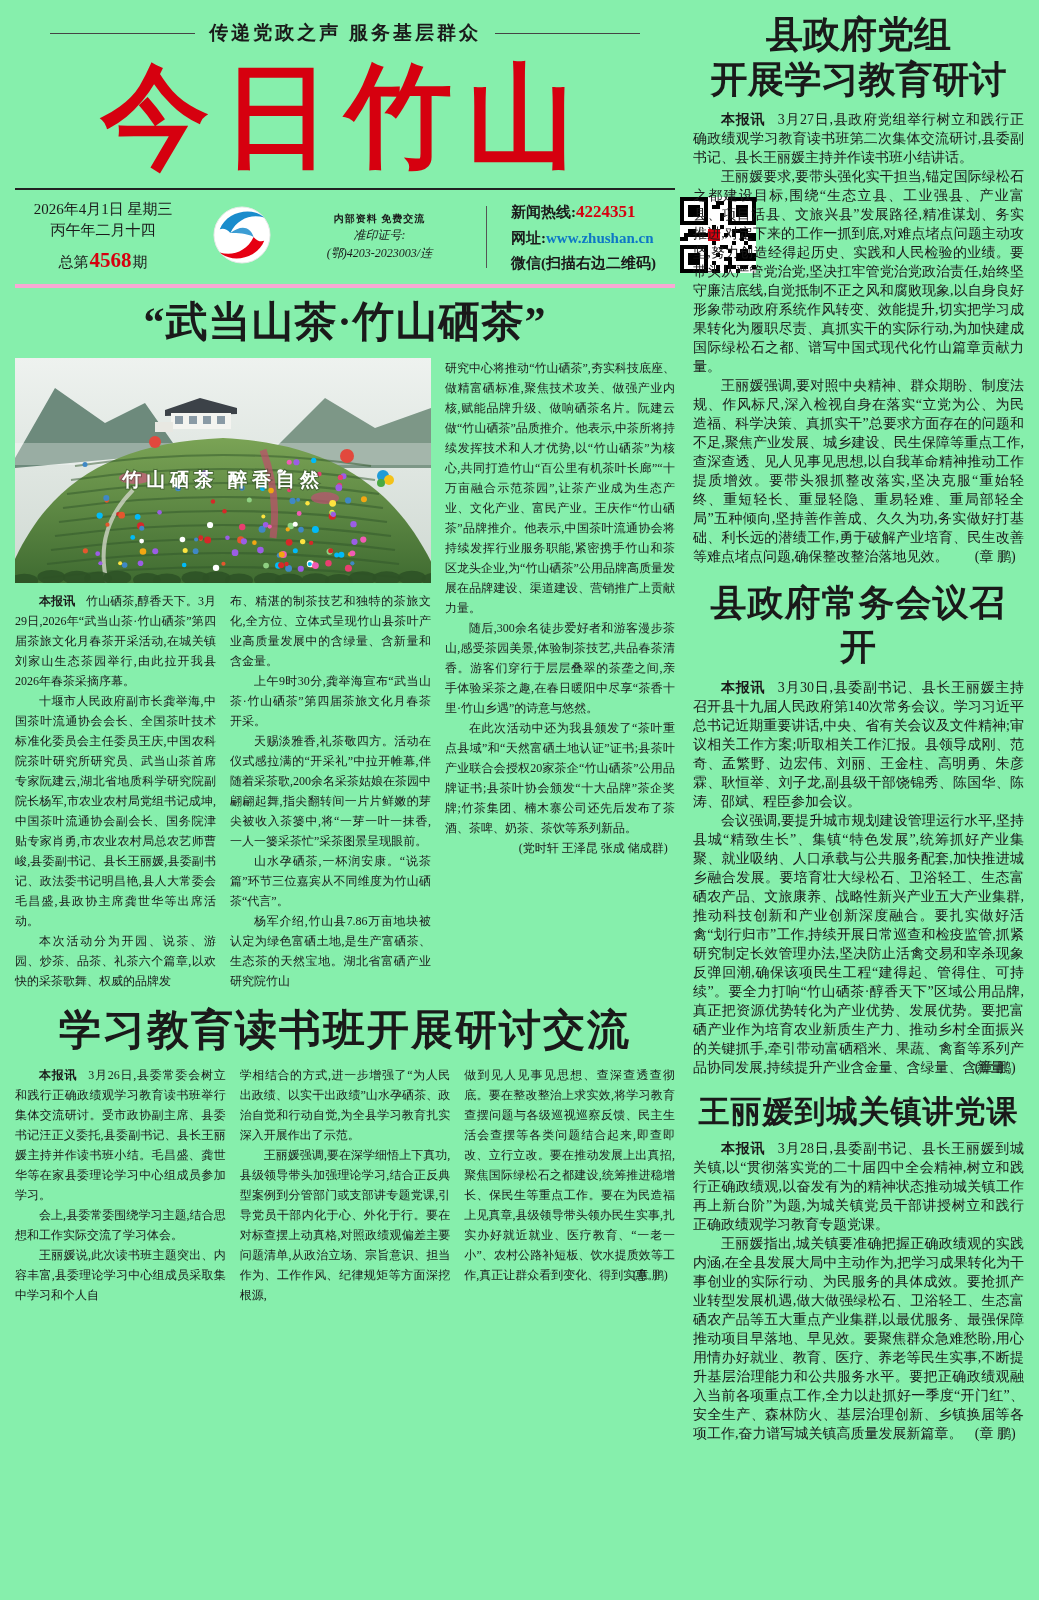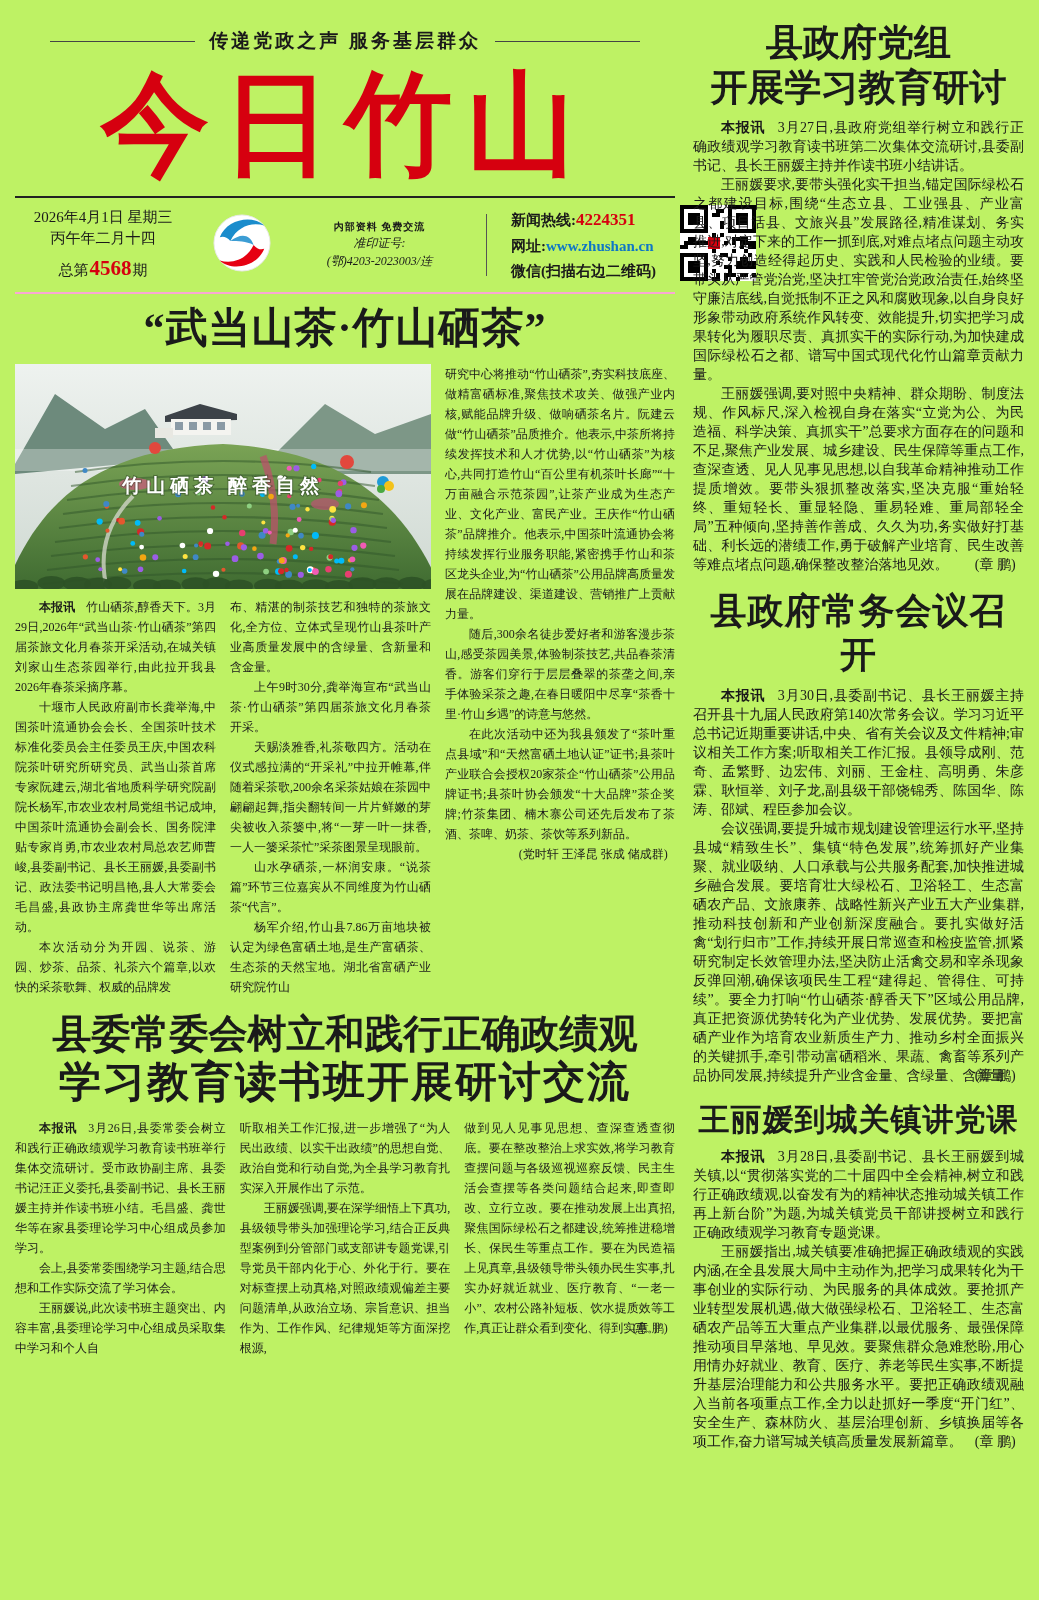--- a/index.html
+++ b/index.html
@@ -1,31 +1,31 @@
 <!DOCTYPE html>
 <html><head>
 <meta charset="utf-8">
 <style>
   :root{ --red:#d6000f; --blue:#0e76c6; --ink:#1a1a1a; }
   *{box-sizing:border-box;}
   html,body{margin:0;padding:0;background:#f2f2f2;}
-  .page{width:1039px;height:1600px;margin:0 auto;background:#bef264;padding:20px 15px 0;overflow:hidden;
+  .page{width:1039px;height:1600px;margin:0 auto;background:#86efac;padding:12px 15px 0;overflow:hidden;
         font-family:"Liberation Serif","DejaVu Serif",serif;color:var(--ink);}
   .content{display:flex;gap:18px;}
   .left-zone{flex:0 0 660px;width:660px;}
   .right-zone{flex:1;min-width:0;}
 
   
   .tagline-row{display:flex;align-items:center;justify-content:center;gap:14px;margin-top:8px;}
   .tagline-row .rule{flex:0 0 145px;height:0;border-top:1.5px solid #444;}
   .tagline{font-size:19px;font-weight:bold;letter-spacing:3px;white-space:nowrap;}
   .paper-title{margin:0;text-align:center;color:var(--red);font-weight:800;
     font-size:108px;line-height:138px;letter-spacing:14px;font-family:"DejaVu Serif","Liberation Serif",serif;
     transform:scaleY(1.04);}
-  .info-bar{display:flex;align-items:center;gap:24px;border-top:2px solid #222;border-bottom:2px solid #f9a8d4;
+  .info-bar{display:flex;align-items:center;gap:24px;border-top:2px solid #222;border-bottom:4px solid #f9a8d4;
     padding:7px 2px;margin-top:4px;}
   .date-block{flex:0 0 172px;text-align:center;font-size:15px;line-height:1.45;}
   .issue-line{font-size:15px;margin-top:3px;}
   .issue-number{color:var(--red);font-weight:bold;font-size:21px;padding:0 1px;}
   .logo-wrap{flex:0 0 60px;}
   .permit-block{flex:0 0 165px;text-align:center;}
   .internal-note{font-weight:bold;font-size:10px;letter-spacing:1px;}
   .permit-label,.permit-number{font-size:12px;font-style:italic;line-height:1.5;}
   .vr{flex:0 0 0;border-left:1px solid #555;height:62px;}
   .contact-block{flex:1;font-size:15px;font-weight:bold;line-height:1.65;white-space:nowrap;}
@@ -411,31 +411,30 @@
               <p class="para cont"><span>研究中心将推动“竹山硒茶”,夯实科技底座、做精富硒标准,聚焦技术攻关、做强产业内核,赋能品牌升级、做响硒茶名片。阮建云做“竹山硒茶”品质推介。他表示,中茶所将持续发挥技术和人才优势,以“竹山硒茶”为核心,共同打造竹山“百公里有机茶叶长廊”“十万亩融合示范茶园”,让茶产业成为生态产业、文化产业、富民产业。王庆作“竹山硒茶”品牌推介。他表示,中国茶叶流通协会将持续发挥行业服务职能,紧密携手竹山和茶区龙头企业,为“竹山硒茶”公用品牌高质量发展在品牌建设、渠道建设、营销推广上贡献力量。</span></p>
               <p class="para">随后,300余名徒步爱好者和游客漫步茶山,感受茶园美景,体验制茶技艺,共品春茶清香。游客们穿行于层层叠翠的茶垄之间,亲手体验采茶之趣,在春日暖阳中尽享“茶香十里·竹山乡遇”的诗意与悠然。</p>
               <p class="para">在此次活动中还为我县颁发了“茶叶重点县域”和“天然富硒土地认证”证书;县茶叶产业联合会授权20家茶企“竹山硒茶”公用品牌证书;县茶叶协会颁发“十大品牌”茶企奖牌;竹茶集团、楠木寨公司还先后发布了茶酒、茶啤、奶茶、茶饮等系列新品。</p>
             </div>
           <div class="byline">(党时轩 王泽昆 张成 储成群)</div>
         </div>
       </div>
 
       <div>
         <div class="b-headline">
-          <h2 class="h2a">县委常委会树立和践行正确政绩观</h2>
           <h2 class="h2b">学习教育读书班开展研讨交流</h2>
         </div>
         <div class="cols3">
           <div class="col mcol">
               <p class="para"><b class="lead">本报讯</b><span>3月26日,县委常委会树立和践行正确政绩观学习教育读书班举行集体交流研讨。受市政协副主席、县委书记汪正义委托,县委副书记、县长王丽媛主持并作读书班小结。毛昌盛、龚世华等在家县委理论学习中心组成员参加学习。</span></p>
               <p class="para">会上,县委常委围绕学习主题,结合思想和工作实际交流了学习体会。</p>
               <p class="para">王丽媛说,此次读书班主题突出、内容丰富,县委理论学习中心组成员采取集中学习和个人自</p>
             </div>
           <div class="col mcol">
-              <p class="para cont"><span>听取相关工作汇报,进一步增强了“为人民出政绩、以实干出政绩”的思想自觉、政治自觉和行动自觉,为全县学习教育扎实深入开展作出了示范。</span></p>
+              <p class="para cont"><span>学相结合的方式,进一步增强了“为人民出政绩、以实干出政绩”山水孕硒茶、政治自觉和行动自觉,为全县学习教育扎实深入开展作出了示范。</span></p>
               <p class="para">王丽媛强调,要在深学细悟上下真功,县级领导带头加强理论学习,结合正反典型案例到分管部门或支部讲专题党课,引导党员干部内化于心、外化于行。要在对标查摆上动真格,对照政绩观偏差主要问题清单,从政治立场、宗旨意识、担当作为、工作作风、纪律规矩等方面深挖根源,</p>
             </div>
           <div class="col mcol">
             <div>
                 <p class="para cont"><span>做到见人见事见思想、查深查透查彻底。要在整改整治上求实效,将学习教育查摆问题与各级巡视巡察反馈、民主生活会查摆等各类问题结合起来,即查即改、立行立改。要在推动发展上出真招,聚焦国际绿松石之都建设,统筹推进稳增长、保民生等重点工作。要在为民造福上见真章,县级领导带头领办民生实事,扎实办好就近就业、医疗教育、“一老一小”、农村公路补短板、饮水提质效等工作,真正让群众看到变化、得到实惠。</span></p>
               </div>
             <div class="byline pull-up">(章 鹏)</div>
           </div>
         </div>
       </div>

